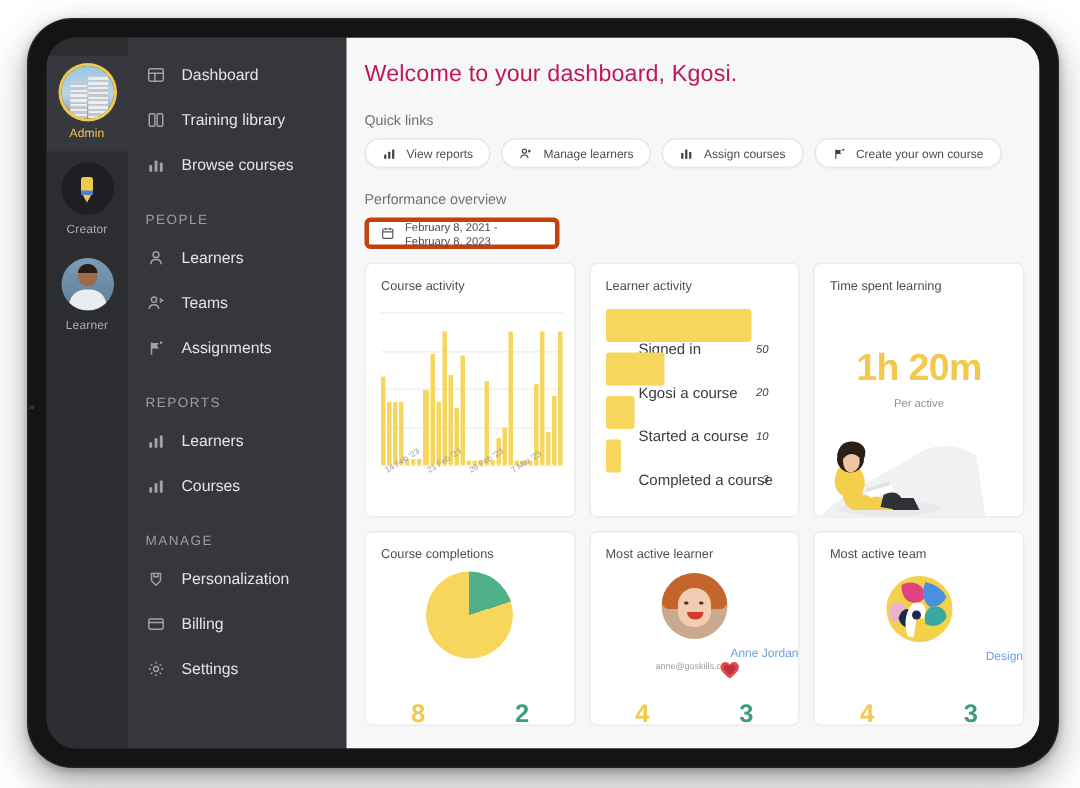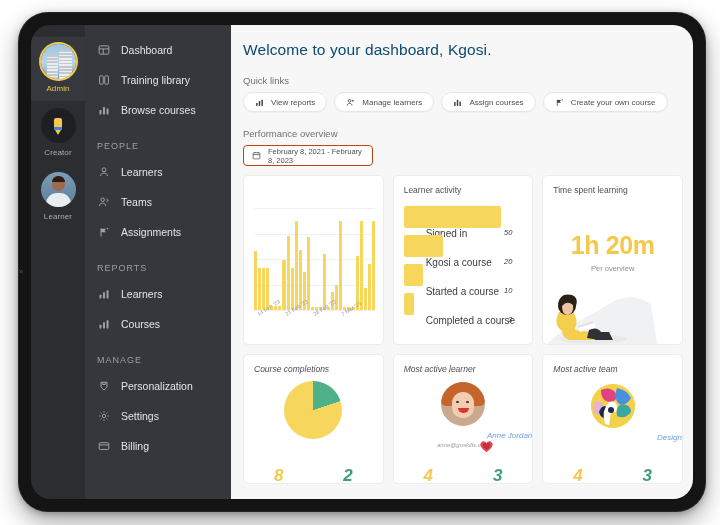--- a/index.html
+++ b/index.html
@@ -114,21 +114,21 @@
 
   
   #main {
     flex: 1 1 auto;
     background: #f7f7f7;
     overflow: hidden;
     position: relative;
   }
   #welcome-title {
     padding: 16px 0 0 12px;
-    font-size: 15.5px; color: #0c4a6e; font-weight: normal;
+    font-size: 15.5px; color: #be185d; font-weight: normal;
     letter-spacing: .1px;
   }
   .section-label {
     font-size: 9.5px; color: #6d7075;
     padding: 16px 0 6px 12px;
   }
   #quick-links-row {
     display: flex; gap: 7px; padding-left: 12px;
   }
   .quick-link {
@@ -140,21 +140,21 @@
     font-size: 8px; color: #4b4e53;
     cursor: pointer;
     box-shadow: 0 1px 1px rgba(0,0,0,0.03);
     white-space: nowrap;
   }
   .quick-link .ql-ico { margin-right: 7px; display:flex; color:#3c3f44; }
 
   #date-range {
     margin: 0 0 0 12px;
     height: 21px; width: 130px;
-    background: #fff; border: 1px solid #c2410c; border-radius: 4px;
+    background: #fff; border: 3px solid #c2410c; border-radius: 4px;
     display: flex; align-items: center; padding: 0 8px;
     font-size: 7.5px; color: #4b4e53; cursor: pointer;
   }
   #date-range .cal-ico { margin-right: 7px; display:flex; color:#55585d; }
 
   
   #card-grid {
     display: grid;
     grid-template-columns: repeat(3, 1fr);
     gap: 9px;
@@ -165,21 +165,21 @@
     border: 1px solid #ececec;
     border-radius: 5px;
     position: relative;
     overflow: hidden;
   }
   .card-title {
     font-size: 8.5px; color: #4b4e53;
     padding: 9px 0 0 10px;
   }
   .row1 .card { height: 170px; }
-  .row2 .card { height: 130px; font-style: italic; }
+  .row2 .card { height: 130px; }
 
   
   #course-activity-chart {
     position: absolute; left: 10px; right: 8px; top: 32px; bottom: 34px;
   }
   .grid-line {
     position: absolute; left: 0; right: 0; height: 1px; background: #f0f0f0;
   }
   #ca-bars {
     position: absolute; left: 0; right: 0; bottom: 0; top: 0;
@@ -419,36 +419,36 @@
           <svg width="12" height="12" viewBox="0 0 16 16" fill="none" stroke="currentColor" stroke-width="1.3">
             <path d="M4 3h8v6.5L8 13.5 4 9.5z"></path>
               <path d="M6.2 3v3h3.6V3"></path>
           </svg>
         </span>
         <span>Personalization</span>
       </div>
 
       <div class="nav-item">
         <span class="nav-ico">
+          <svg width="12" height="12" viewBox="0 0 16 16" fill="none" stroke="currentColor" stroke-width="1.3">
+            <rect x="1.6" y="3.6" width="12.8" height="9" rx="1.4"></rect>
+              <path d="M1.6 6.6h12.8"></path>
+          </svg>
+        </span>
+        <span>Billing</span>
+      </div>
+
+      <div class="nav-item">
+        <span class="nav-ico">
           <svg width="12" height="12" viewBox="0 0 16 16" fill="none" stroke="currentColor" stroke-width="1.2">
             <circle cx="8" cy="8" r="2.2"></circle>
             <path d="M8 1.6v1.8M8 12.6v1.8M1.6 8h1.8M12.6 8h1.8M3.5 3.5l1.3 1.3M11.2 11.2l1.3 1.3M12.5 3.5l-1.3 1.3M4.8 11.2l-1.3 1.3"></path>
           </svg>
         </span>
         <span>Settings</span>
-      </div>
-
-      <div class="nav-item">
-        <span class="nav-ico">
-          <svg width="12" height="12" viewBox="0 0 16 16" fill="none" stroke="currentColor" stroke-width="1.3">
-            <rect x="1.6" y="3.6" width="12.8" height="9" rx="1.4"></rect>
-              <path d="M1.6 6.6h12.8"></path>
-          </svg>
-        </span>
-        <span>Billing</span>
       </div>
     </div>
 
     <div id="main">
 
       <h1 id="welcome-title">Welcome to your dashboard, Kgosi.</h1>
 
       <div class="section-label">Quick links</div>
 
       <div id="quick-links-row">
@@ -505,20 +505,21 @@
             <rect x="2" y="3" width="12" height="11" rx="1.5"></rect>
               <path d="M2 6.4h12M5.3 1.6v2.6M10.7 1.6v2.6"></path>
           </svg>
         </span>
         <span>February 8, 2021 - February 8, 2023</span>
       </div>
 
       <div id="card-grid" class="row1">
 
         <div class="card">
+          <div class="card-title">Course activity</div>
           <div id="course-activity-chart">
             <div class="grid-line" style="top:0"></div>
             <div class="grid-line" style="top:25%"></div>
             <div class="grid-line" style="top:50%"></div>
             <div class="grid-line" style="top:75%"></div>
             <div class="grid-line" style="top:100%"></div>
             <div id="ca-bars">
                 <div class="ca-bar" style="height: 57.5%;"></div>
                 <div class="ca-bar" style="height: 41.25%;"></div>
                 <div class="ca-bar" style="height: 41.25%;"></div>
@@ -589,21 +590,21 @@
                   <span class="la-bar-label">Completed a course</span>
                   <span class="la-value">3</span>
                 </div>
               </div>
             </div>
         </div>
 
         <div class="card">
           <div class="card-title">Time spent learning</div>
           <div id="time-spent-value">1h 20m</div>
-          <div id="time-spent-sub">Per overview</div>
+          <div id="time-spent-sub">Per active</div>
           <svg id="time-spent-illustration" viewBox="0 0 110 62">
             <path d="M0 62 C 18 44, 40 36, 62 22 C 78 12, 92 14, 104 22 L 110 62 Z" fill="#f0f1f3"></path>
             <ellipse cx="46" cy="57" rx="34" ry="5" fill="#e8e9eb"></ellipse>
             <path d="M26 58 L 66 58 L 62 50 L 30 50 Z" fill="#2f3136"></path>
             <path d="M16 40 q -4 14 6 18 l 26 0 q 4 -6 -4 -8 l -16 -2 q 0 -8 -4 -9 z" fill="#f4cf4d"></path>
             <path d="M12 30 q -6 12 2 18 q 8 4 14 -2 q 4 -8 -2 -16 z" fill="#f4cf4d"></path>
             <circle cx="20" cy="24" r="9" fill="#2b1f17"></circle>
             <path d="M15 24 q 5 -6 11 -1 q 1 8 -5 10 q -6 0 -6 -9 z" fill="#f0c5a6"></path>
             <path d="M11 22 q 2 -12 14 -9 q 7 3 4 11 q -3 -7 -10 -5 q -5 1 -8 3 z" fill="#2b1f17"></path>
             <path d="M30 44 l 16 -5 l 3 6 l -16 5 z" fill="#ffffff"></path>

